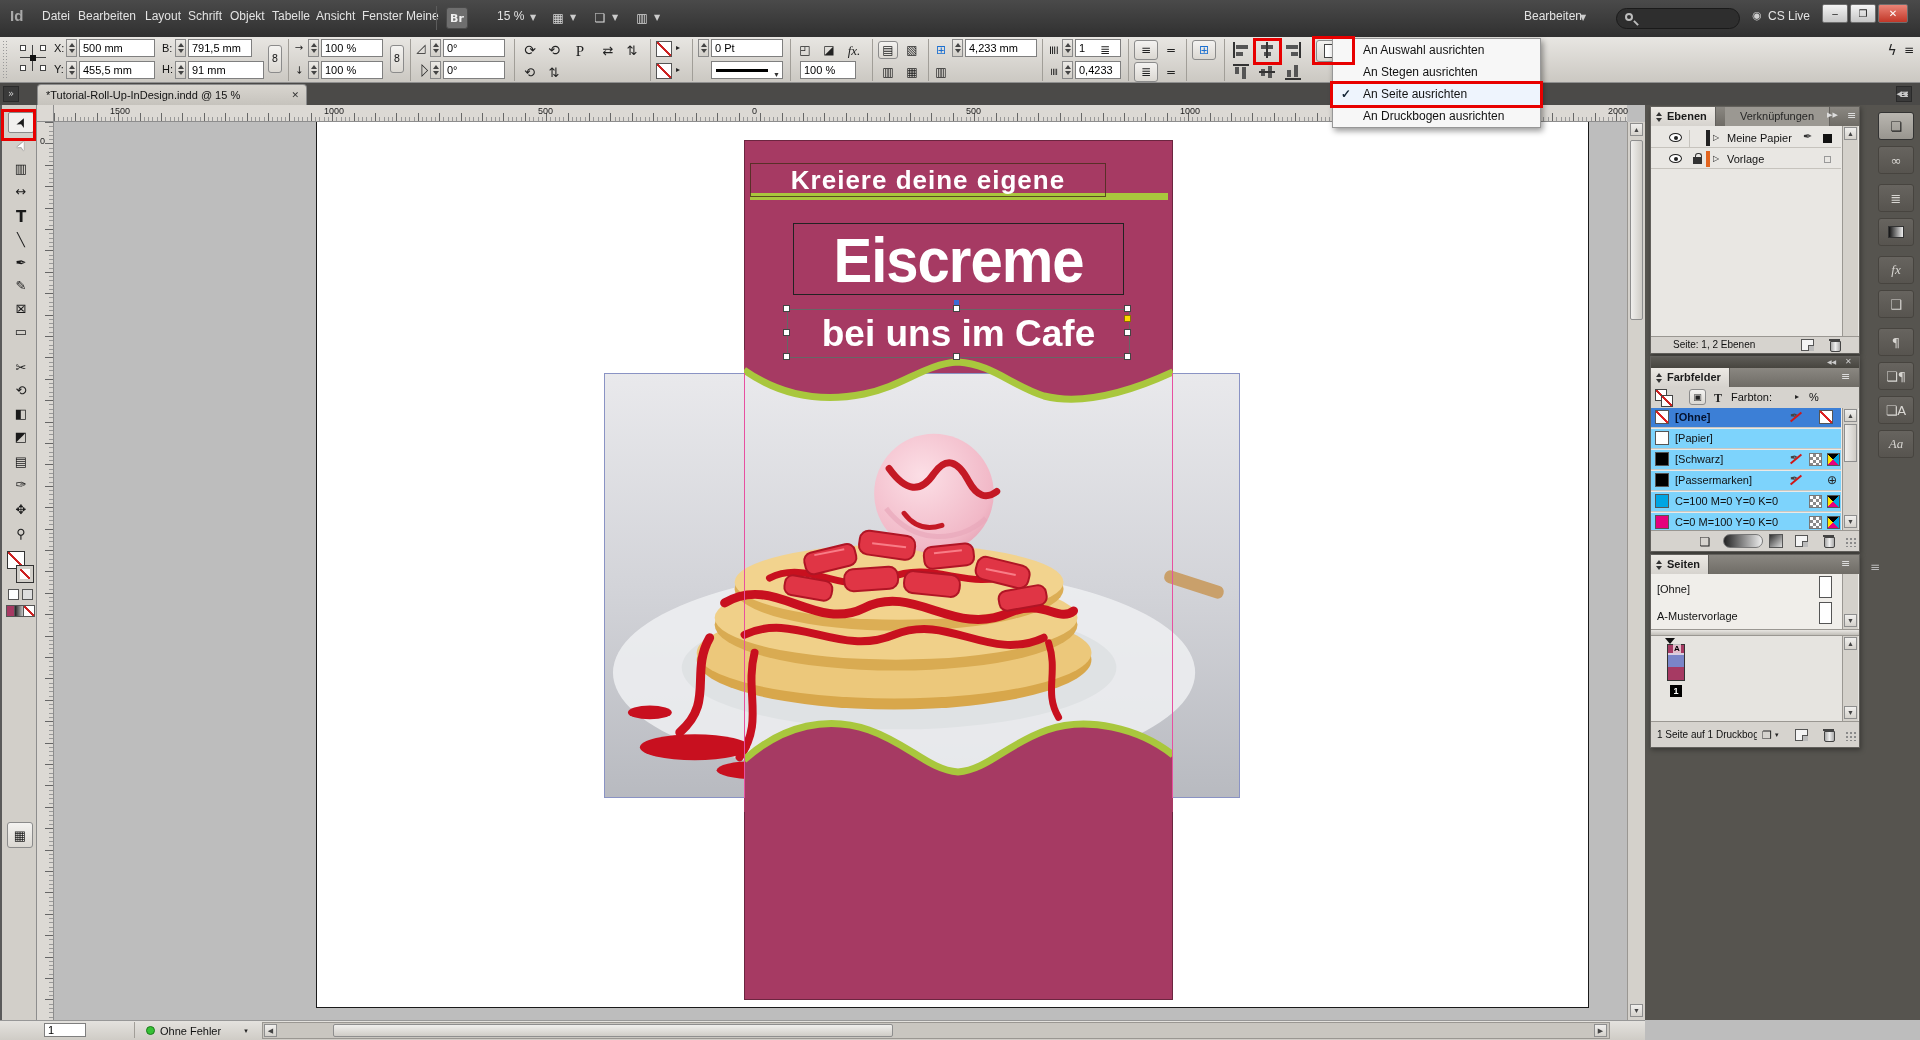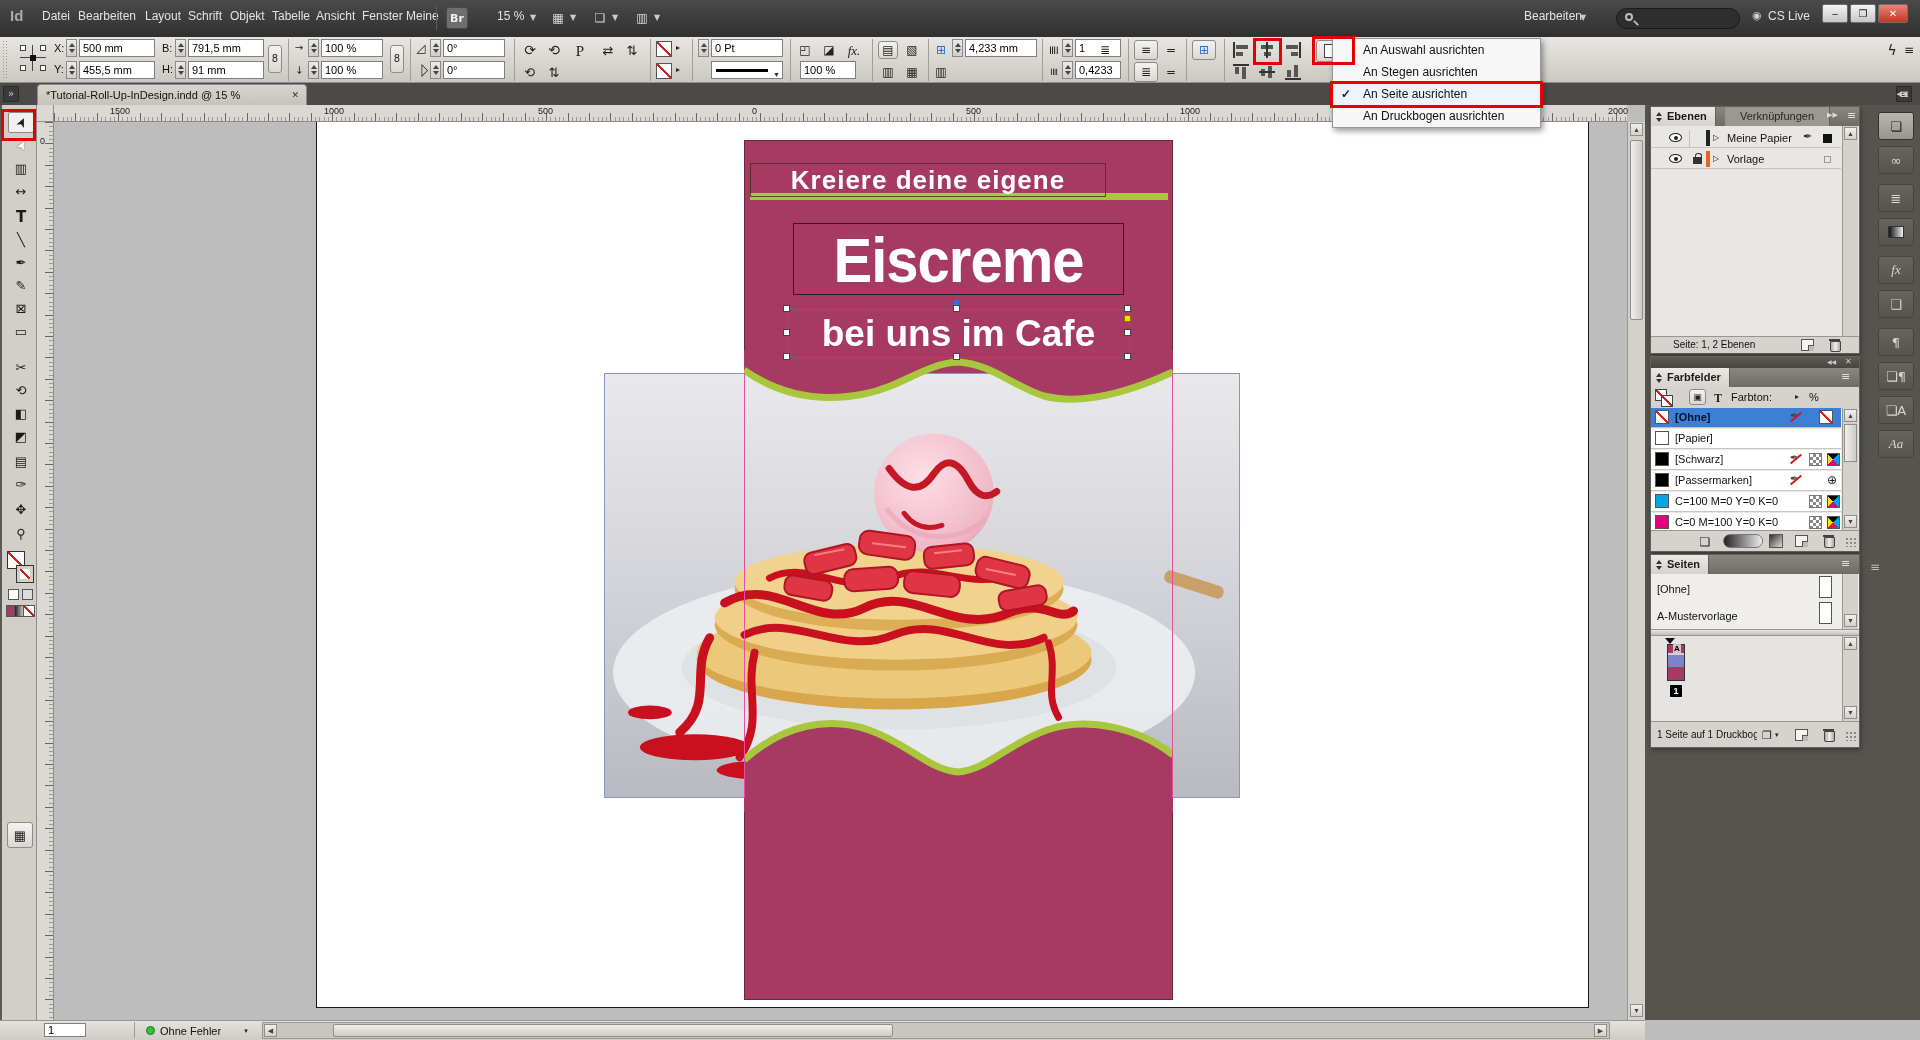--- a/index.html
+++ b/index.html
@@ -31,21 +31,21 @@
 .mirow{position:relative;height:22px;font-size:12px;color:#111;line-height:22px;padding-left:30px;white-space:nowrap}
 .hd{width:7px;height:7px;background:#fff;border:1px solid #444;position:absolute;z-index:8}
 .panel{position:absolute;left:1650px;width:210px;background:#d6d3ce;border:1px solid #62605c;box-shadow:1px 2px 5px rgba(0,0,0,.35);z-index:12}
 .ptabrow{position:absolute;left:0;top:0;width:100%;height:19px;background:linear-gradient(#8a8781,#6f6c66)}
 .ptab{position:absolute;top:0;height:19px;background:linear-gradient(#ece9e4,#d6d3ce);border-right:1px solid #62605c;font-size:11px;font-weight:bold;color:#1a1a1a;line-height:19px;padding:0 8px 0 16px}
 .ptabi{position:absolute;top:0;height:32px;font-size:11px;color:#262626;line-height:19px;padding:0 15px;background:#9b9892;border-right:1px solid #62605c}
 .updn{position:absolute;left:5px;top:5px;width:7px;height:10px}
 .updn::before,.updn::after{content:"";position:absolute;left:0;border-left:3.5px solid transparent;border-right:3.5px solid transparent}
 .updn::before{top:0;border-bottom:4px solid #333}
 .updn::after{bottom:0;border-top:4px solid #333}
-.prow{position:absolute;left:0;width:190px;height:20px;border-bottom:1px solid #c9c6c0;background:#ffffff}
+.prow{position:absolute;left:0;width:190px;height:20px;border-bottom:1px solid #c9c6c0;background:#7dd3fc}
 .pscroll{position:absolute;width:16px;background:#d4d1cb;border-left:1px solid #9a9792}
 .sbtn{position:absolute;left:1px;width:13px;height:13px;background:linear-gradient(#f0efed,#d5d2cc);border:1px solid #8e8e8e;font-size:7px;color:#444;display:flex;align-items:center;justify-content:center}
 .chip{position:absolute;width:14px;height:14px;border:1px solid #555}
 .nonechip{background:linear-gradient(to top right,#fff 44%,#d22 44% 56%,#fff 56%)}
 .checker{position:absolute;width:13px;height:13px;border:1px solid #777;background:repeating-conic-gradient(#8a8a8a 0 25%,#fff 0 50%);background-size:6px 6px}
 .cmyk{position:absolute;width:13px;height:13px;border:1px solid #555;background:conic-gradient(from 45deg,#00a5e3 0 25%,#e5007d 0 50%,#ffe400 0 75%,#000 0 100%)}
 .penx{position:absolute;width:14px;height:14px}
 .penx::before{content:"✒";position:absolute;left:1px;top:0;font-size:10px;color:#444;font-family:"DejaVu Sans"}
 .penx::after{content:"";position:absolute;left:0;top:6px;width:14px;height:2px;background:#d01818;transform:rotate(-40deg)}
 .eye{position:absolute;width:13px;height:9px;border:1px solid #222;border-radius:50%;background:#fff}
@@ -118,21 +118,21 @@
     <div class="abs" style="left:20px;top:20px;width:6px;height:6px;border:1px solid #444;background:#fff"></div>
   </div>
   <div class="lbl" style="left:54px;top:5px">X:</div>
   <div class="spn" style="left:66px;top:2px"></div>
   <div class="fld" style="left:79px;top:2px;width:76px">500 mm</div>
   <div class="lbl" style="left:54px;top:26px">Y:</div>
   <div class="spn" style="left:66px;top:24px"></div>
   <div class="fld" style="left:79px;top:24px;width:76px">455,5 mm</div>
   <div class="lbl" style="left:162px;top:5px">B:</div>
   <div class="spn" style="left:175px;top:2px"></div>
-  <div class="fld" style="left:188px;top:2px;width:76px">791,5 mm</div>
+  <div class="fld" style="left:188px;top:2px;width:64px">791,5 mm</div>
   <div class="lbl" style="left:162px;top:26px">H:</div>
   <div class="spn" style="left:175px;top:24px"></div>
   <div class="fld" style="left:188px;top:24px;width:76px">91 mm</div>
   <div class="ic boxed" style="left:268px;top:8px;width:14px;height:28px;font-size:10px">8</div>
   <div class="sep" style="left:288px;top:2px;height:42px"></div>
   <div class="ic" style="left:292px;top:4px;width:14px;height:14px;font-size:10px">→</div>
   <div class="spn" style="left:308px;top:2px"></div>
   <div class="fld" style="left:321px;top:2px;width:62px">100 %</div>
   <div class="ic" style="left:292px;top:26px;width:14px;height:14px;font-size:10px;transform:rotate(90deg)">→</div>
   <div class="spn" style="left:308px;top:24px"></div>

